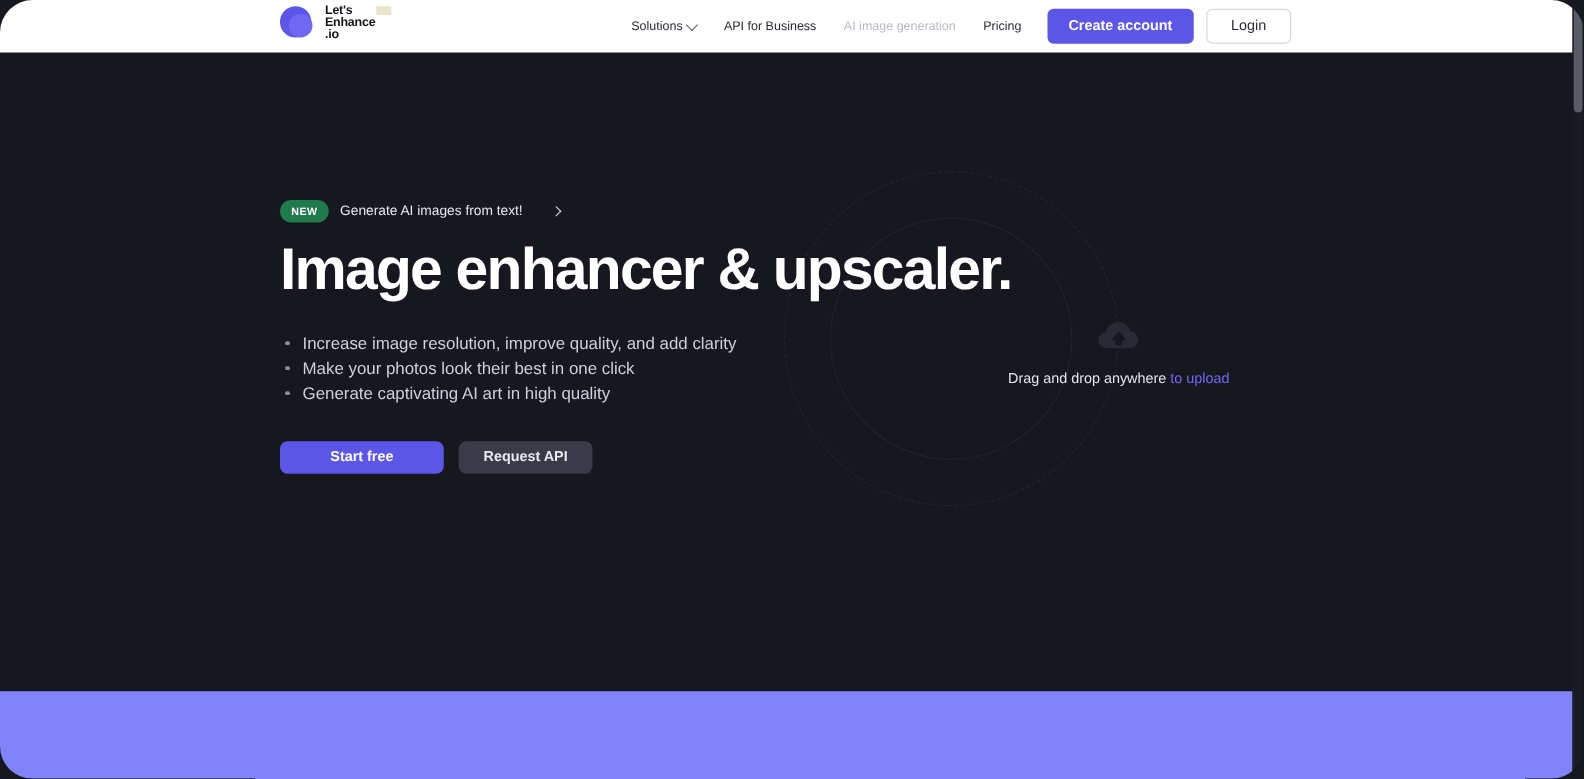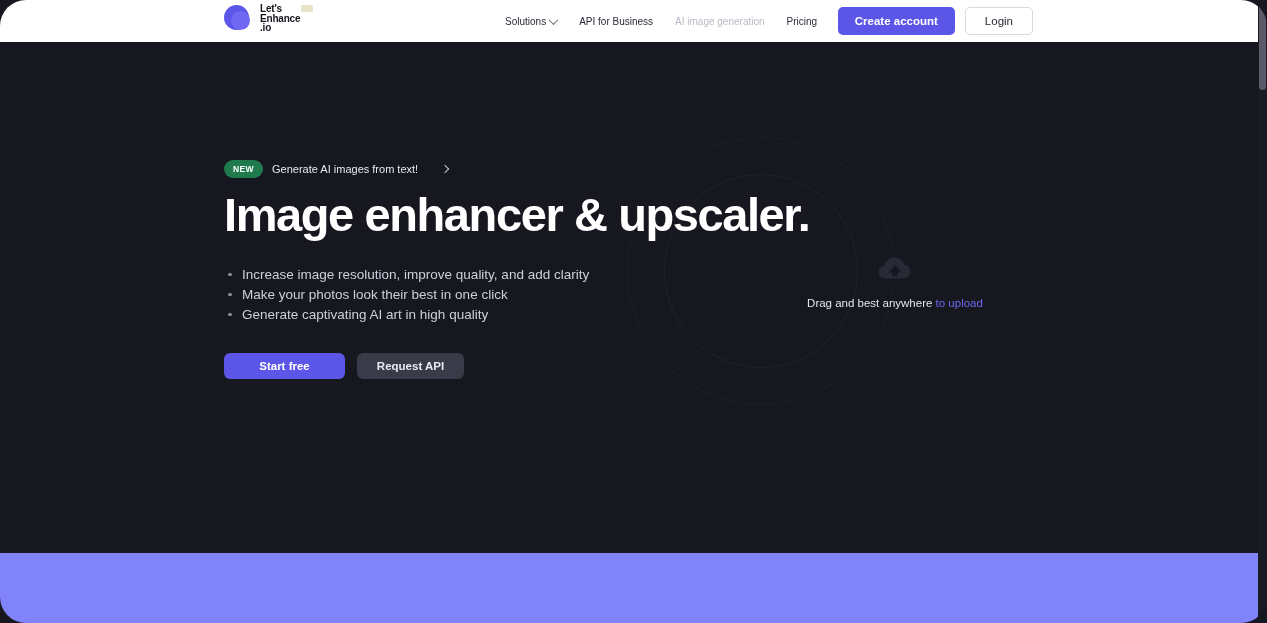--- a/index.html
+++ b/index.html
@@ -120,21 +120,21 @@
     padding-left:18px; position:relative;
   }
   .bullets li:before {
     content:""; position:absolute; left:4px; top:8px;
     width:3.5px; height:3.5px; border-radius:50%; background:#8d8da0;
   }
 
   .cta-row { display:flex; gap:12px; }
   .btn-start {
     background:#5b55e8; color:#fff; font-size:11.5px; font-weight:bold;
-    border:none; border-radius:6px; width:121px; height:26px; cursor:pointer;
+    border:none; border-radius:6px; width:131px; height:26px; cursor:pointer;
   }
   .btn-api {
     background:#3a3a48; color:#e9e9f2; font-size:11.5px; font-weight:bold;
     border:none; border-radius:6px; width:107px; height:26px; cursor:pointer;
   }
 
   .drop-zone {
     position:absolute; left:760px; top:215px; width:270px;
     text-align:center;
   }
@@ -244,21 +244,21 @@
     </div>
 
     <div class="drop-zone">
       <svg class="cloud-icon" viewBox="0 0 34 24">
         <path d="M8.2 21.5h17.3c4.0 0 7.0-3.0 7.0-6.7 0-3.5-2.7-6.4-6.2-6.7C25.4 3.6 21.4 0.6 16.7 0.6
                  c-5.0 0-9.2 3.5-10.1 8.2C3.0 9.4 0.6 12.3 0.6 15.6c0 3.4 3.0 5.9 7.6 5.9z" fill="#2a2a36"></path>
         <path d="M17 7.8l6.2 7.6H10.8z" fill="#17171f"></path>
         <rect x="14.3" y="14.2" width="5.4" height="5.0" fill="#17171f"></rect>
       </svg>
       <div class="drop-text">
-        <span>Drag and best anywhere </span><span class="drop-link">to upload</span>
+        <span>Drag and drop anywhere </span><span class="drop-link">to upload</span>
       </div>
     </div>
   </div>
 
   <div class="periwinkle-band"></div>
   <div class="gradient-img"></div>
 
   <div class="scrollbar-track"></div>
   <div class="scrollbar-thumb"></div>
 

